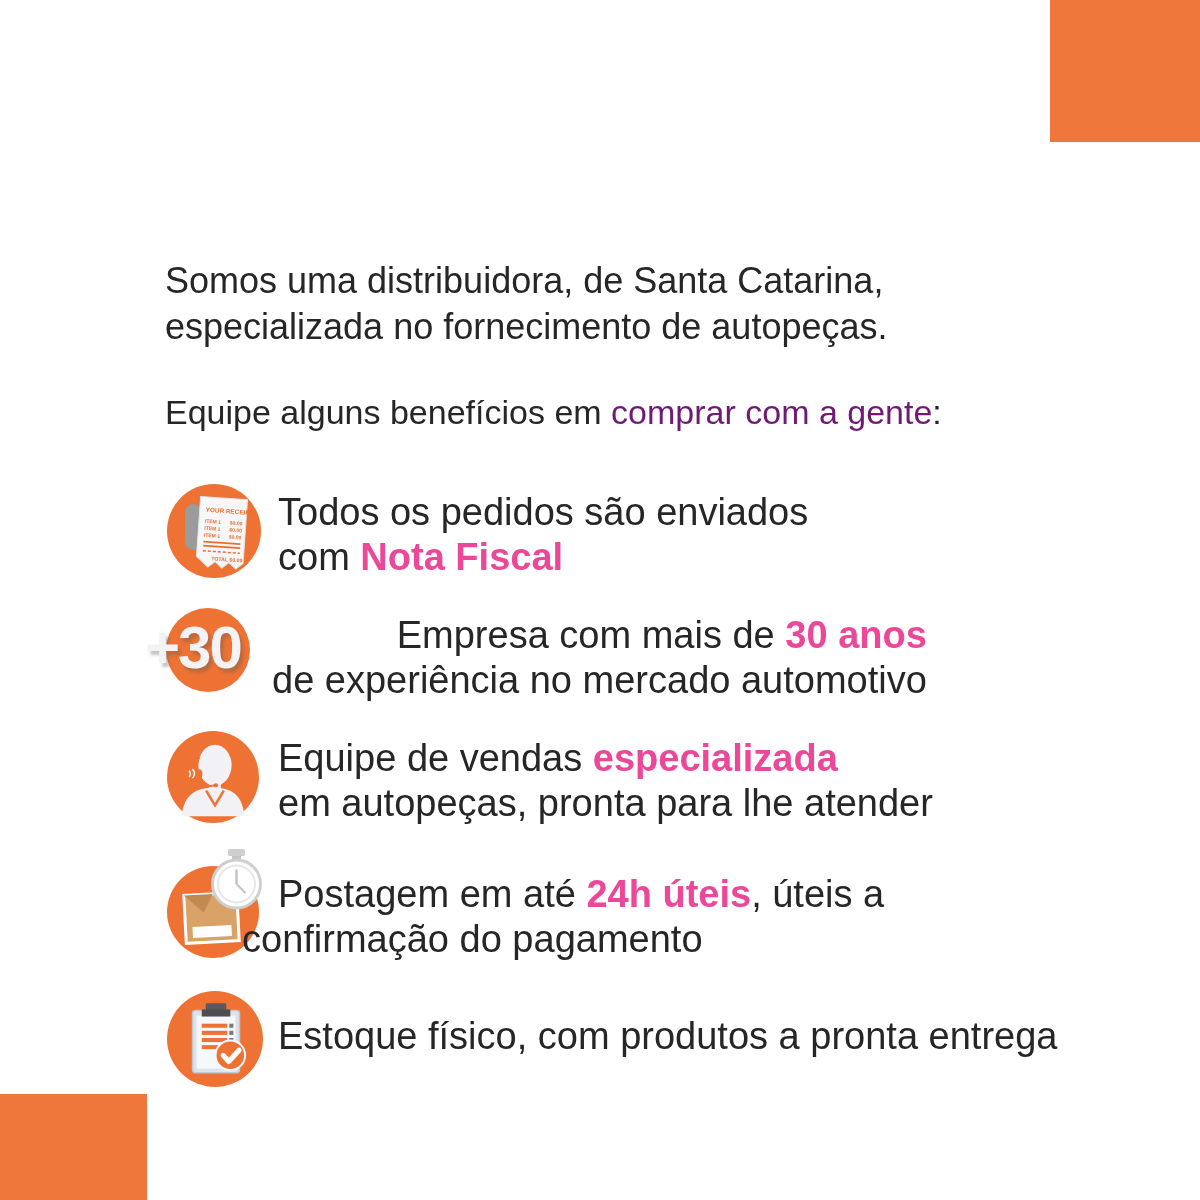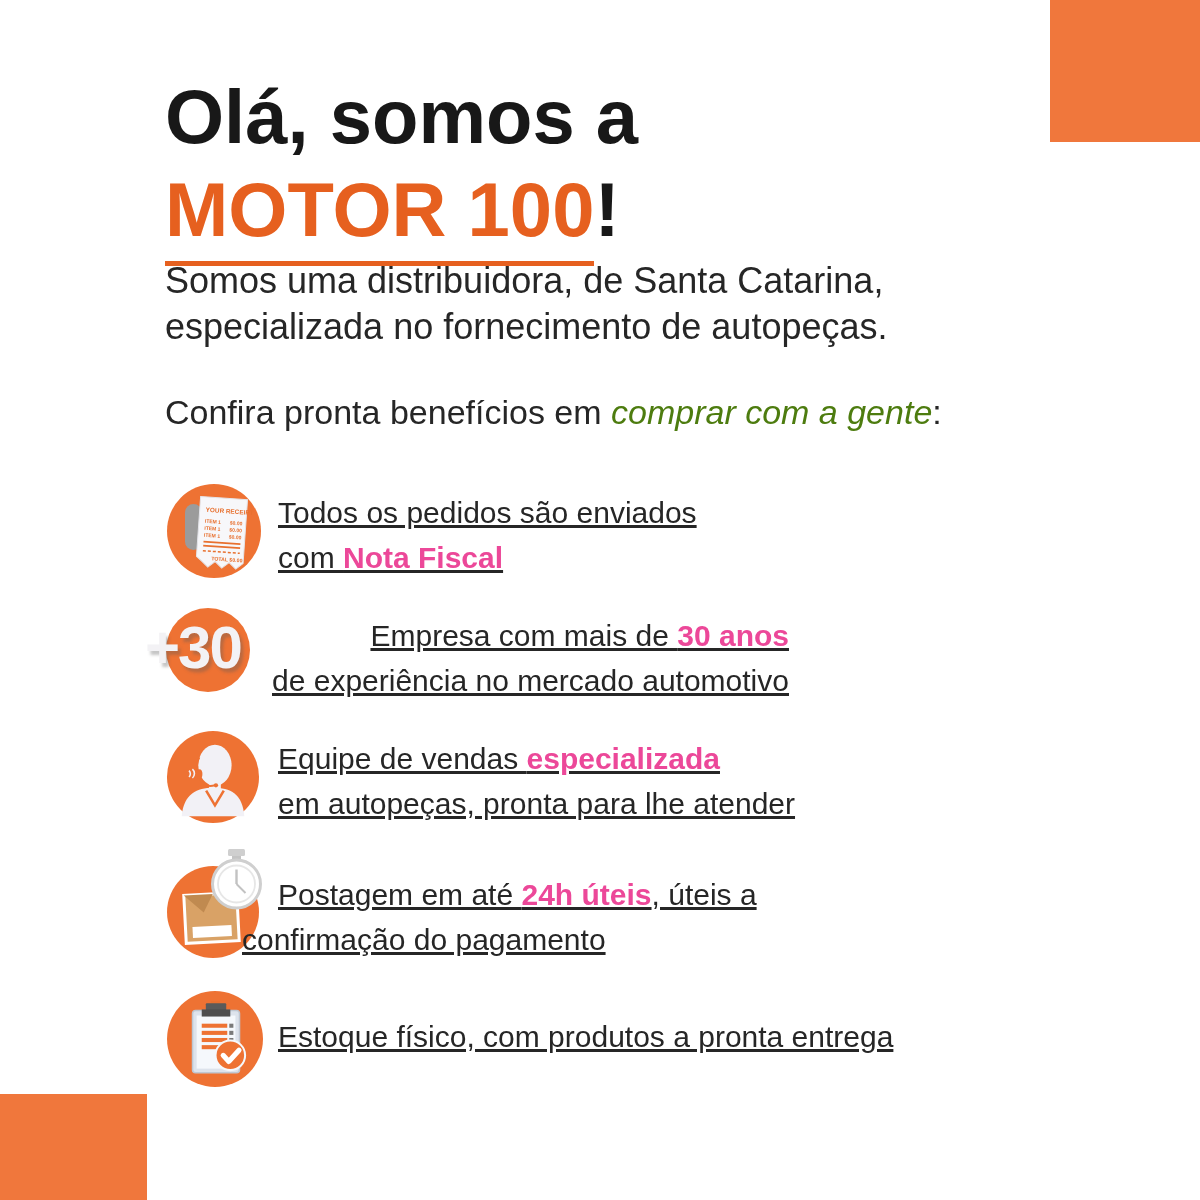--- a/index.html
+++ b/index.html
@@ -17,28 +17,28 @@
            font-weight:700; color:#181818; letter-spacing:0; white-space:nowrap; }
   .brand { color:#E6601F; border-bottom:5px solid #E6601F; padding-bottom:9px; }
   .bang { color:#181818; }
 
   
   .intro { position:absolute; left:165px; top:258px; font-size:36px; line-height:46px;
            color:#262626; margin:0; }
   .benefits-intro { position:absolute; left:165px; top:390px; font-size:34px;
            line-height:44px; color:#262626; margin:0; white-space:nowrap; }
 
-  .orange { color:#4d7c0f;font-style:italic; }
+  .orange { color:#701a75; }
   .hl { color:#ec4899; font-weight:700; }
 
   
   .benefit { position:absolute; left:166px; width:930px; }
   .benefit .icon { position:absolute; left:0; top:0; display:block; }
-  .btext { position:absolute; left:112px; font-size:30px; line-height:45px;
-           color:#262626; white-space:nowrap;text-decoration:underline; }
+  .btext { position:absolute; left:112px; font-size:38px; line-height:45px;
+           color:#262626; white-space:nowrap; }
   .b1 { top:483px; } .b1 .btext { top:7px; }
   .b2 { top:608px; } .b2 .btext { top:5px; left:106px;text-align:right; }
   .b3 { top:730px; } .b3 .btext { top:6px; }
   .b4 { top:846px; } .b4 .btext { top:26px; } .b4 .line2 { margin-left:-36px; }
   .b5 { top:990px; } .b5 .btext { top:24px; }
 
   
   .badge-circle { position:relative; display:block; width:84px; height:84px;
                   border-radius:50%; background:#EE7233; }
   .badge-text { position:absolute; left:-21px; top:5px; font-size:60px; font-weight:700;
@@ -49,31 +49,27 @@
   .rc-txt { font-family:"Liberation Sans", sans-serif; font-weight:bold; fill:#E8702F; }
 </style>
 </head>
 <body>
 
 <div class="page">
 
   <div class="corner-square top-right"></div>
   <div class="corner-square bottom-left"></div>
 
-  <header class="title">
-    <div>Olá, somos a</div>
-    <div><span class="brand">MOTOR 100</span><span class="bang">!</span></div>
-  </header>
 
   <p class="intro">
     <span>Somos uma distribuidora, de Santa Catarina,</span><br>
     <span>especializada no fornecimento de autopeças.</span>
   </p>
 
-  <p class="benefits-intro"><span>Confira pronta benefícios em </span><span class="orange">comprar com a gente</span><span>:</span></p>
+  <p class="benefits-intro"><span>Equipe alguns benefícios em </span><span class="orange">comprar com a gente</span><span>:</span></p>
 
   <div class="benefit b1">
     <span class="icon">
       <svg viewBox="0 0 96 96" width="96" height="96">
         <circle cx="48" cy="48" r="47" fill="#EE7233"></circle>
         <rect x="19" y="21" width="17" height="46" rx="8.5" fill="#9B9B9B"></rect>
         <g transform="rotate(4 56 52)">
           <path d="M32,15 L79,15 L79,79 L72,85 L65,79 L58,85 L51,79 L44,85 L37,79 L32,75 Z" fill="#F7F7FA" stroke="#E3E3E8" stroke-width="1"></path>
           <text x="38" y="30" font-size="6.4" class="rc-txt">YOUR RECEIPT</text>
           <text x="38" y="41" font-size="5" class="rc-txt">ITEM 1</text>

